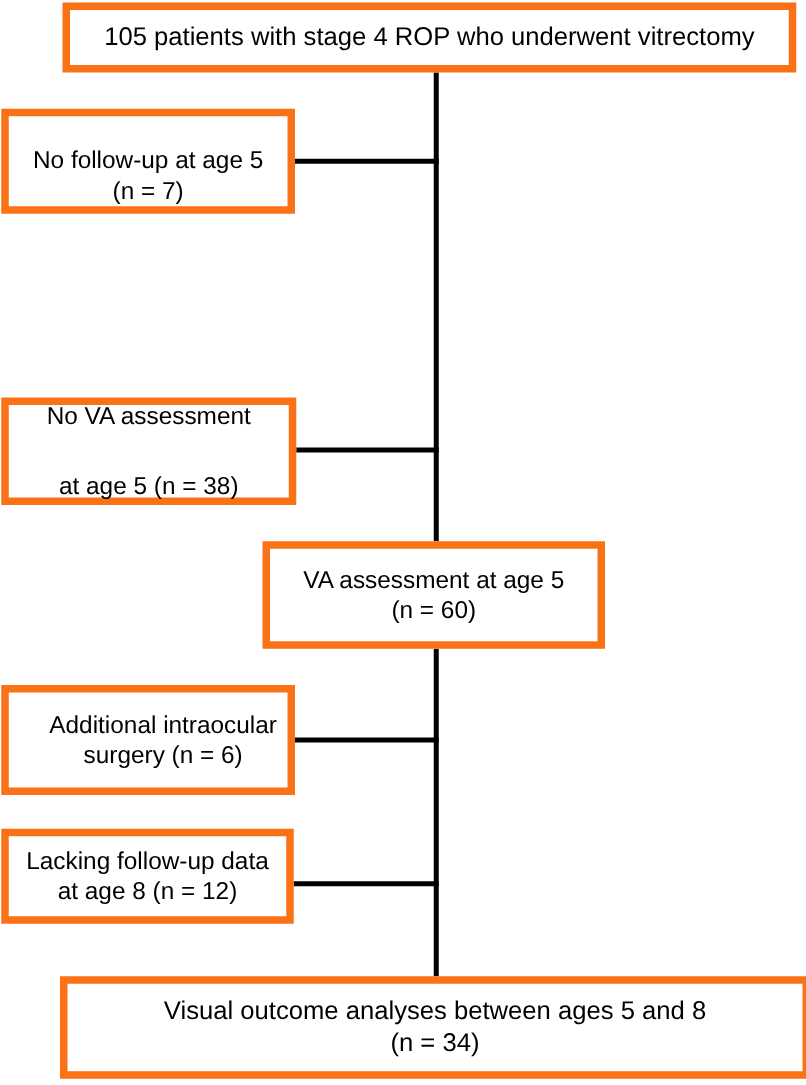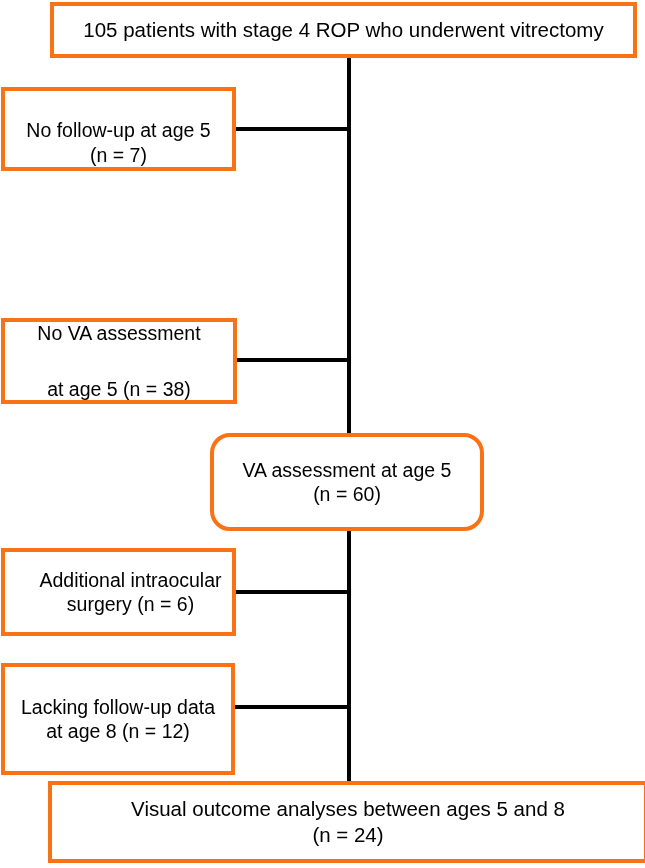--- a/index.html
+++ b/index.html
@@ -14,21 +14,21 @@
   #flowchart {
     position: relative;
     width: 645px;
     height: 868px;
     background: #ffffff;
     overflow: hidden;
   }
   .node {
     position: absolute;
     box-sizing: border-box;
-    border: 4px solid #f97316;
+    border: 6px solid #f97316;
     background: #ffffff;
     display: flex;
     flex-direction: column;
     align-items: center;
     justify-content: center;
     text-align: center;
     color: #000000;
     font-size: 19.5px;
     line-height: 1.25;
     z-index: 3;
@@ -36,23 +36,23 @@
   .node .line1,
   .node .line2 {
     display: block;
     white-space: nowrap;
   }
   
   #node-enrolled      { left: 50px;  top: 2px;   width: 587px; height: 56px;  font-size: 20.5px; }
   #node-no-followup5  { left: 1px;   top: 87px;  width: 235px; height: 84px; justify-content: flex-end; }
   #node-followup5     { left: 210px; top: 203px; width: 274px; height: 86px; }
   #node-no-va5        { left: 1px;   top: 318px; width: 236px; height: 86px; gap: 32px; }
-  #node-va5           { left: 210px; top: 433px; width: 274px; height: 98px; border-radius: 20px; }
+  #node-va5           { left: 210px; top: 433px; width: 274px; height: 86px; }
   #node-extra-surgery { left: 1px;   top: 548px; width: 235px; height: 88px; padding-left: 24px; }
-  #node-lacking-data  { left: 1px;   top: 663px; width: 234px; height: 112px; }
+  #node-lacking-data  { left: 1px;   top: 663px; width: 234px; height: 76px; }
   #node-final         { left: 48px;  top: 781px; width: 600px; height: 82px;  font-size: 20.5px; }
 
   
   .vline {
     position: absolute;
     width: 4px;
     background: #000000;
     z-index: 1;
   }
   .hline {
@@ -104,16 +104,16 @@
     <span class="line2">surgery (n = 6)</span>
   </div>
 
   <div class="node" id="node-lacking-data">
     <span class="line1">Lacking follow-up data</span>
     <span class="line2">at age 8 (n = 12)</span>
   </div>
 
   <div class="node" id="node-final">
     <span class="line1">Visual outcome analyses between ages 5 and 8</span>
-    <span class="line2">(n = 24)</span>
+    <span class="line2">(n = 34)</span>
   </div>
 
 </div>
 
 </body></html>

